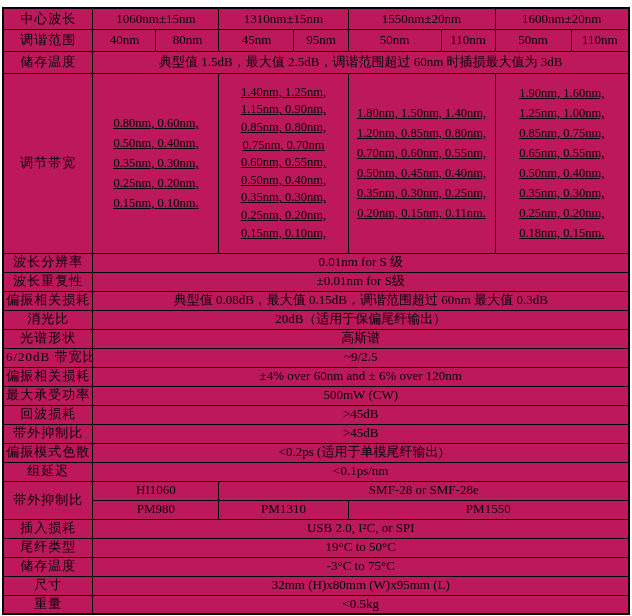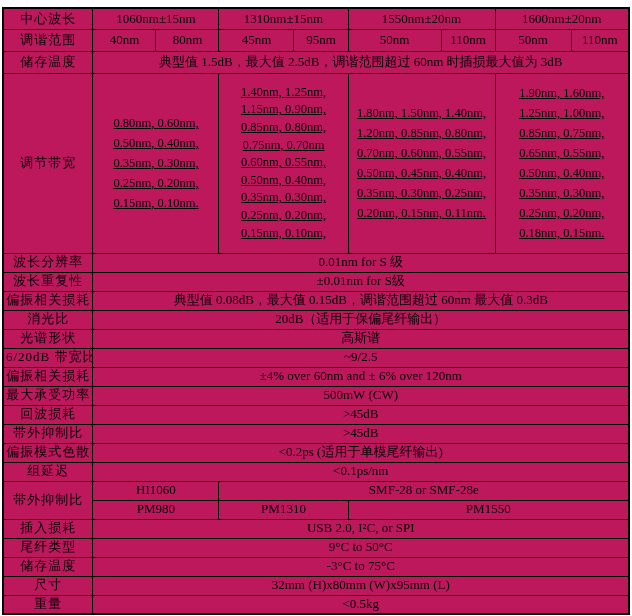--- a/index.html
+++ b/index.html
@@ -176,21 +176,21 @@
     <td colspan="2">PM1310</td>
     <td colspan="4">PM1550</td>
   </tr>
 
   <tr class="h19">
     <td class="lbl">插入损耗</td>
     <td colspan="8">USB 2.0, I²C, or SPI</td>
   </tr>
   <tr class="h19">
     <td class="lbl">尾纤类型</td>
-    <td colspan="8">9°C to 50°C</td>
+    <td colspan="8">19°C to 50°C</td>
   </tr>
   <tr class="h19">
     <td class="lbl">储存温度</td>
     <td colspan="8">-3°C to 75°C</td>
   </tr>
   <tr class="h19">
     <td class="lbl">尺寸</td>
     <td colspan="8">32mm (H)x80mm (W)x95mm (L)</td>
   </tr>
   <tr class="h19">

